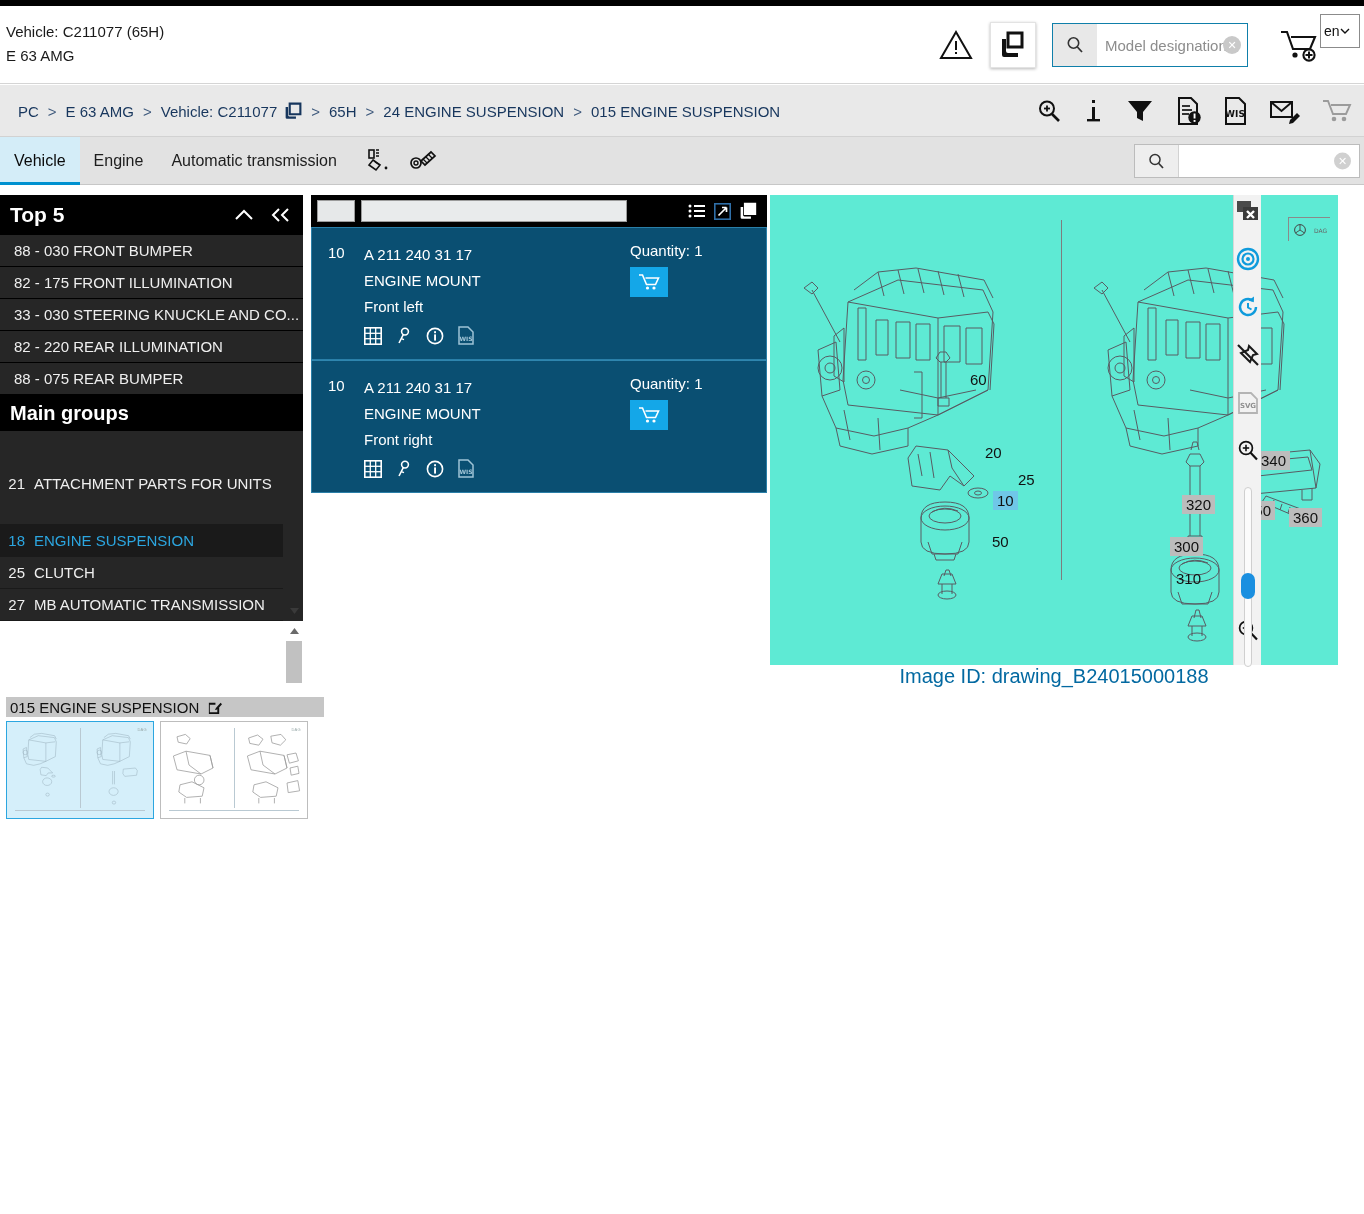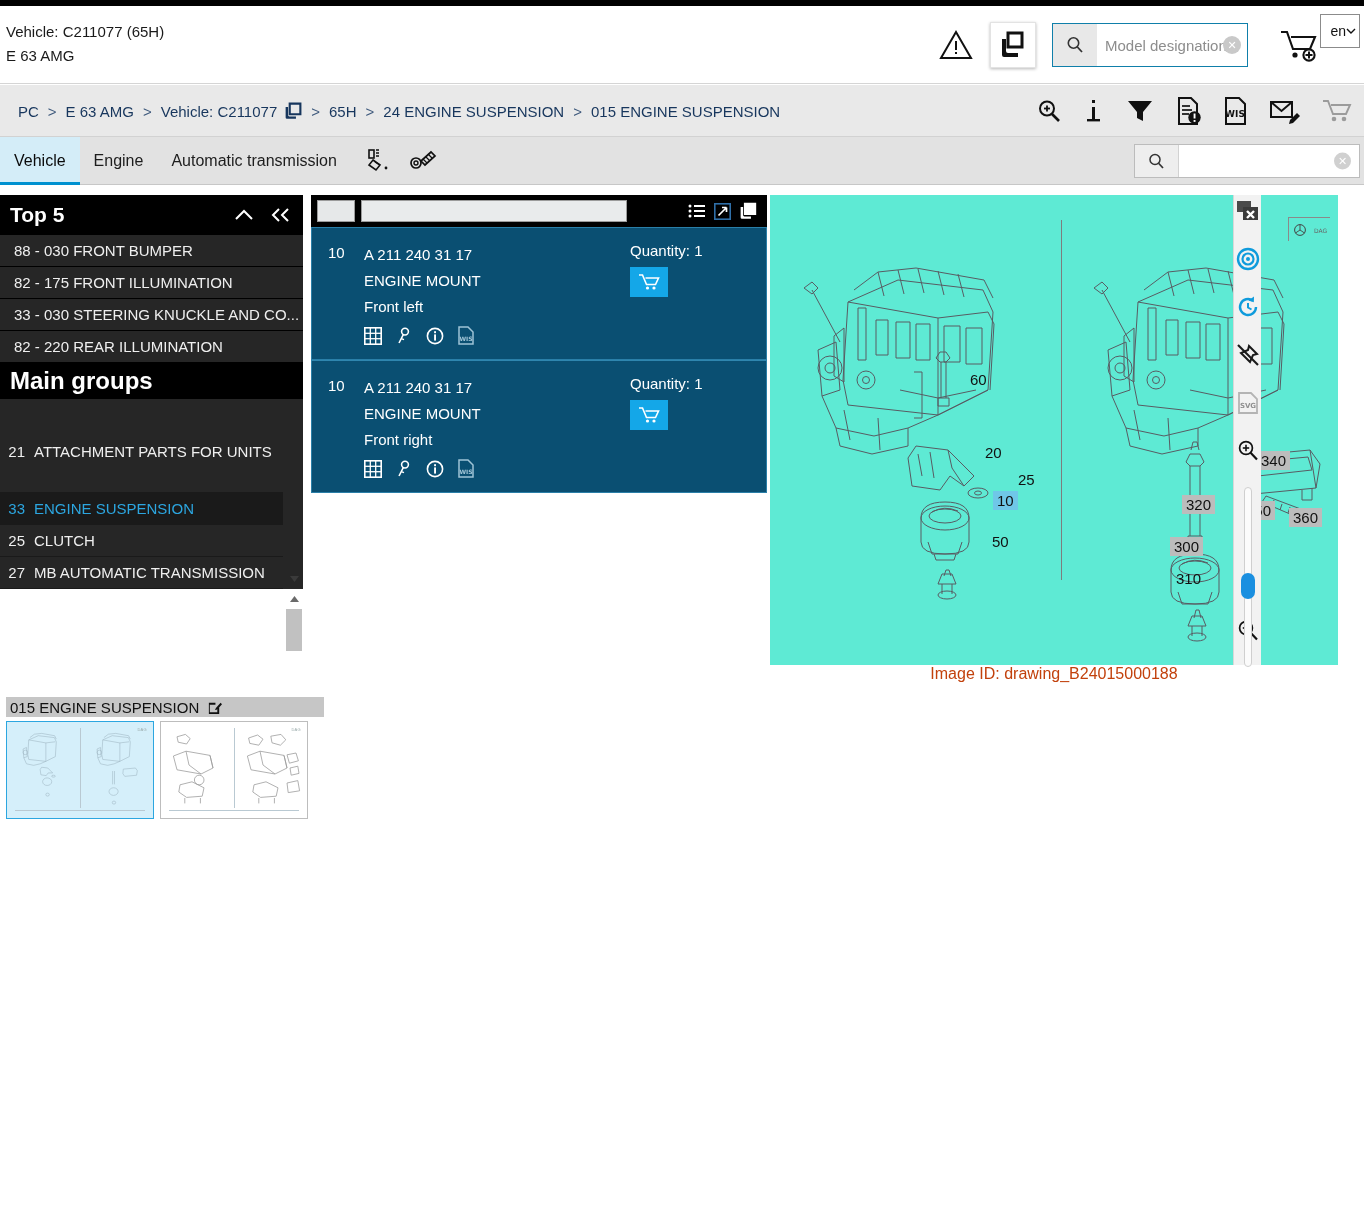--- a/index.html
+++ b/index.html
@@ -44,21 +44,21 @@
   .modelsearch .mplace { color:#8d8d8d; font-size:15px; white-space:nowrap; overflow:hidden; }
   .modelsearch .mclear {
     position:absolute; right:6px; top:50%; transform:translateY(-50%);
     width:18px;height:18px;border-radius:50%;background:#c9c9c9;color:#fff;font-size:11px;
     display:flex;align-items:center;justify-content:center;
   }
   .cart-ic { width:46px;height:40px; margin-right:40px; }
   .lang-sel {
     position:absolute; right:4px; top:8px;
     width:40px; height:28px; border:1px solid #8b8b8b; background:#fff;
-    display:flex; align-items:center; justify-content:flex-end; padding:16px 3px;
+    display:flex; align-items:center; justify-content:flex-start; padding:16px 3px;
     font-size:14px; color:#111;
   }
 
   
   .crumbbar {
     position:absolute; left:0; top:85px; width:1364px; height:52px;
     background:#e9e9e9; border-bottom:1px solid #d2d2d2;
   }
   .crumbs { position:absolute; left:18px; top:0; height:52px; display:flex; align-items:center; gap:0; }
   .crumb { font-size:15px; color:#17365d; white-space:nowrap; }
@@ -98,21 +98,21 @@
     padding:0 10px; font-size:21px; font-weight:bold;
   }
   .sb-head .sp { margin-left:auto; display:flex; gap:14px; align-items:center; }
   .sb-item {
     height:32px; background:#262626; color:#efefef; display:flex; align-items:center;
     padding:0 14px; font-size:15px; border-bottom:1px solid #000;
     white-space:nowrap; overflow:hidden;
   }
   .sb-sub {
     height:36px; background:#000; color:#fff; display:flex; align-items:center;
-    padding:0 10px; font-size:24px; font-weight:bold;
+    padding:0 10px; font-size:20px; font-weight:bold;
   }
   .mg-wrap { position:relative; background:#262626; height:190px; display:flex;align-items:flex-end; }
   .mg-list { flex:1; overflow:hidden; }
   .mg-row {
     height:32px; display:flex; align-items:center; color:#efefef; font-size:15px;
     border-bottom:1px solid #1a1a1a; background:#262626;
   }
   .mg-row.tall { height:56px; align-items:flex-start; padding-top:6px;}
   .mg-row.sel { background:#1a1a1a; color:#2ca6e0; }
   .mg-row .num { width:34px; text-align:right; padding-right:9px; }
@@ -150,21 +150,21 @@
     border-left:1px solid #8a8a8a; border-top:1px solid #8a8a8a;
     display:flex; align-items:center; justify-content:center;
   }
   .callout {
     position:absolute; font-size:15px; color:#111; white-space:nowrap;
   }
   .callout.box { background:#bcbcbc; padding:1px 4px; }
   .callout.hl { background:#6fc7e8; padding:1px 4px; }
   .imageid {
     position:absolute; left:770px; top:665px; width:568px; text-align:center;
-    font-size:16px; color:#c2410c;
+    font-size:20px; color:#0369a1;
   }
 
   
   .vbar {
     position:absolute; right:0; top:195px; width:28px; height:470px;
     background:#f2f2f2; border-left:1px solid #d8d8d8;
     display:flex; flex-direction:column; align-items:center; padding-top:4px;
   }
   .vbar .vic { width:26px; height:30px; display:flex; align-items:center; justify-content:center; margin-bottom:24px; }
   .vslider { position:relative; width:14px; height:180px; margin-top:2px; }
@@ -382,31 +382,32 @@
               <path d="M10 2 L4 8 L10 14 M19 2 L13 8 L19 14" fill="none" stroke="#fff" stroke-width="2"></path>
             </svg>
         </span>
       </span>
     </div>
 
     <div class="sb-item">88 - 030 FRONT BUMPER</div>
     <div class="sb-item">82 - 175 FRONT ILLUMINATION</div>
     <div class="sb-item">33 - 030 STEERING KNUCKLE AND CO...</div>
     <div class="sb-item">82 - 220 REAR ILLUMINATION</div>
+    <div class="sb-item">88 - 075 REAR BUMPER</div>
 
     <div class="sb-sub">Main groups</div>
 
     <div class="mg-wrap">
       <div class="mg-list">
         <div class="mg-row tall">
           <span class="num">21</span>
           <span>ATTACHMENT PARTS FOR UNITS</span>
         </div>
         <div class="mg-row sel">
-          <span class="num">33</span>
+          <span class="num">18</span>
           <span>ENGINE SUSPENSION</span>
         </div>
         <div class="mg-row">
           <span class="num">25</span>
           <span>CLUTCH</span>
         </div>
         <div class="mg-row">
           <span class="num">27</span>
           <span>MB AUTOMATIC TRANSMISSION</span>
         </div>

